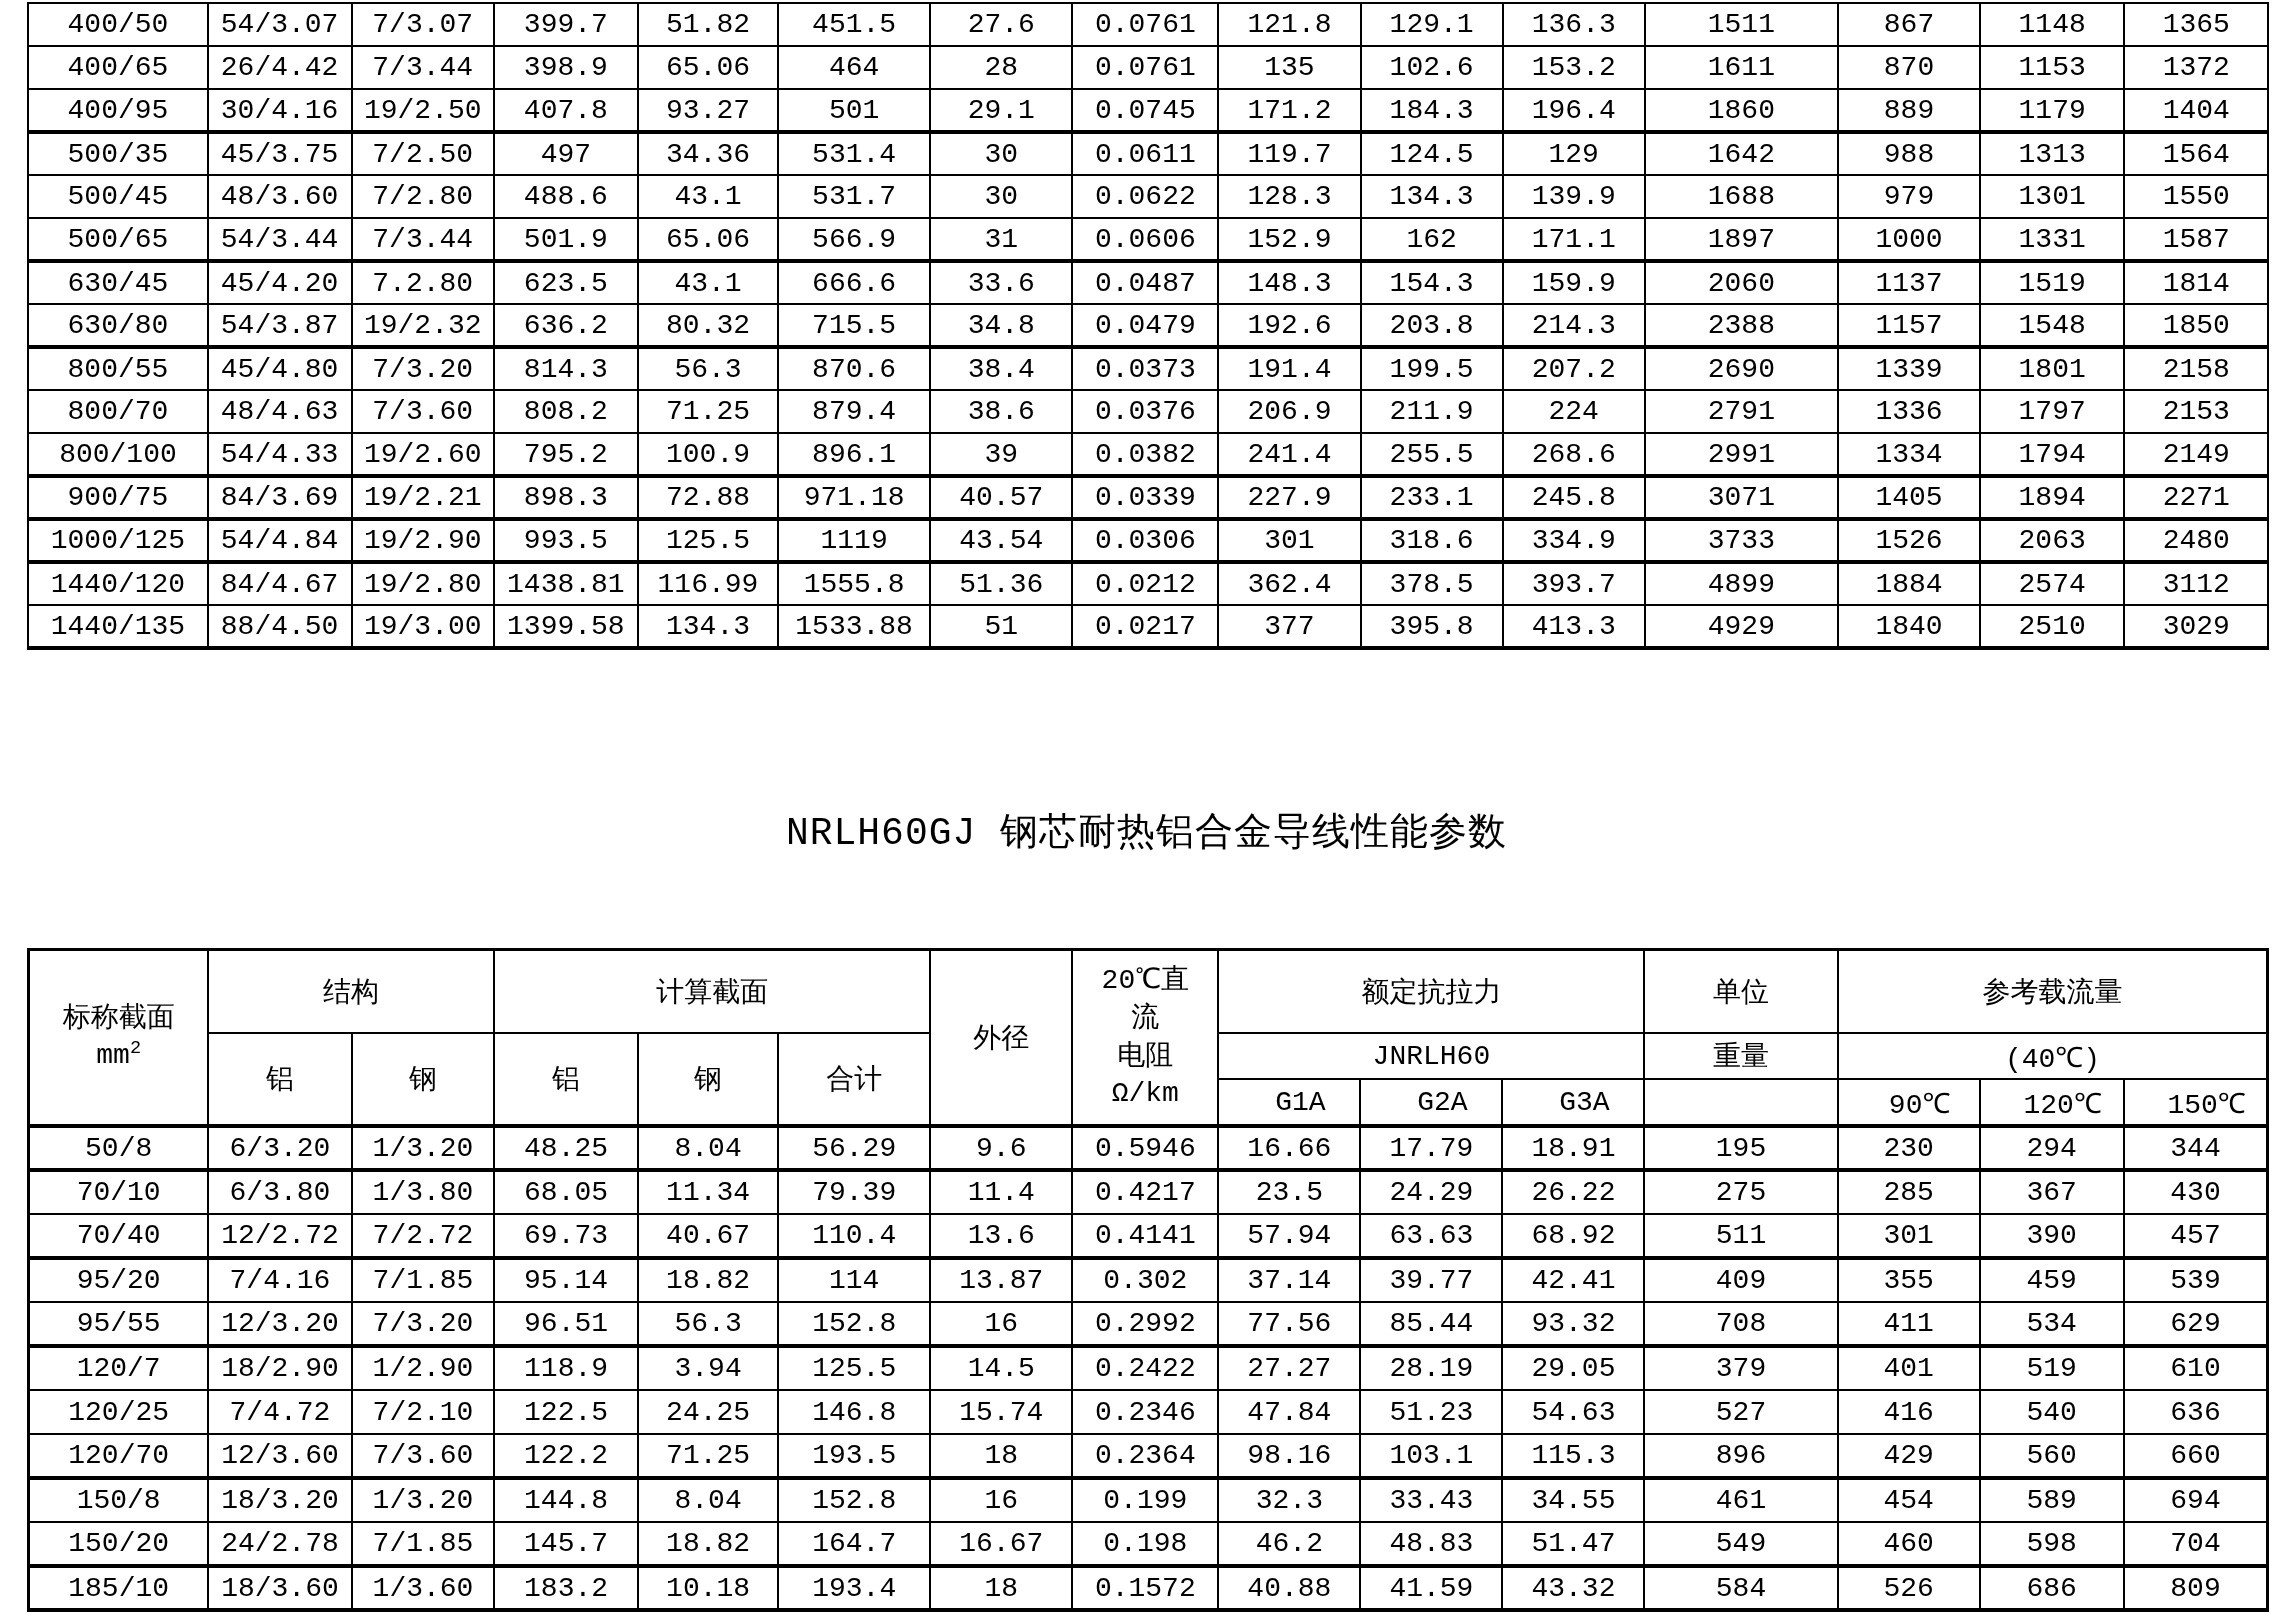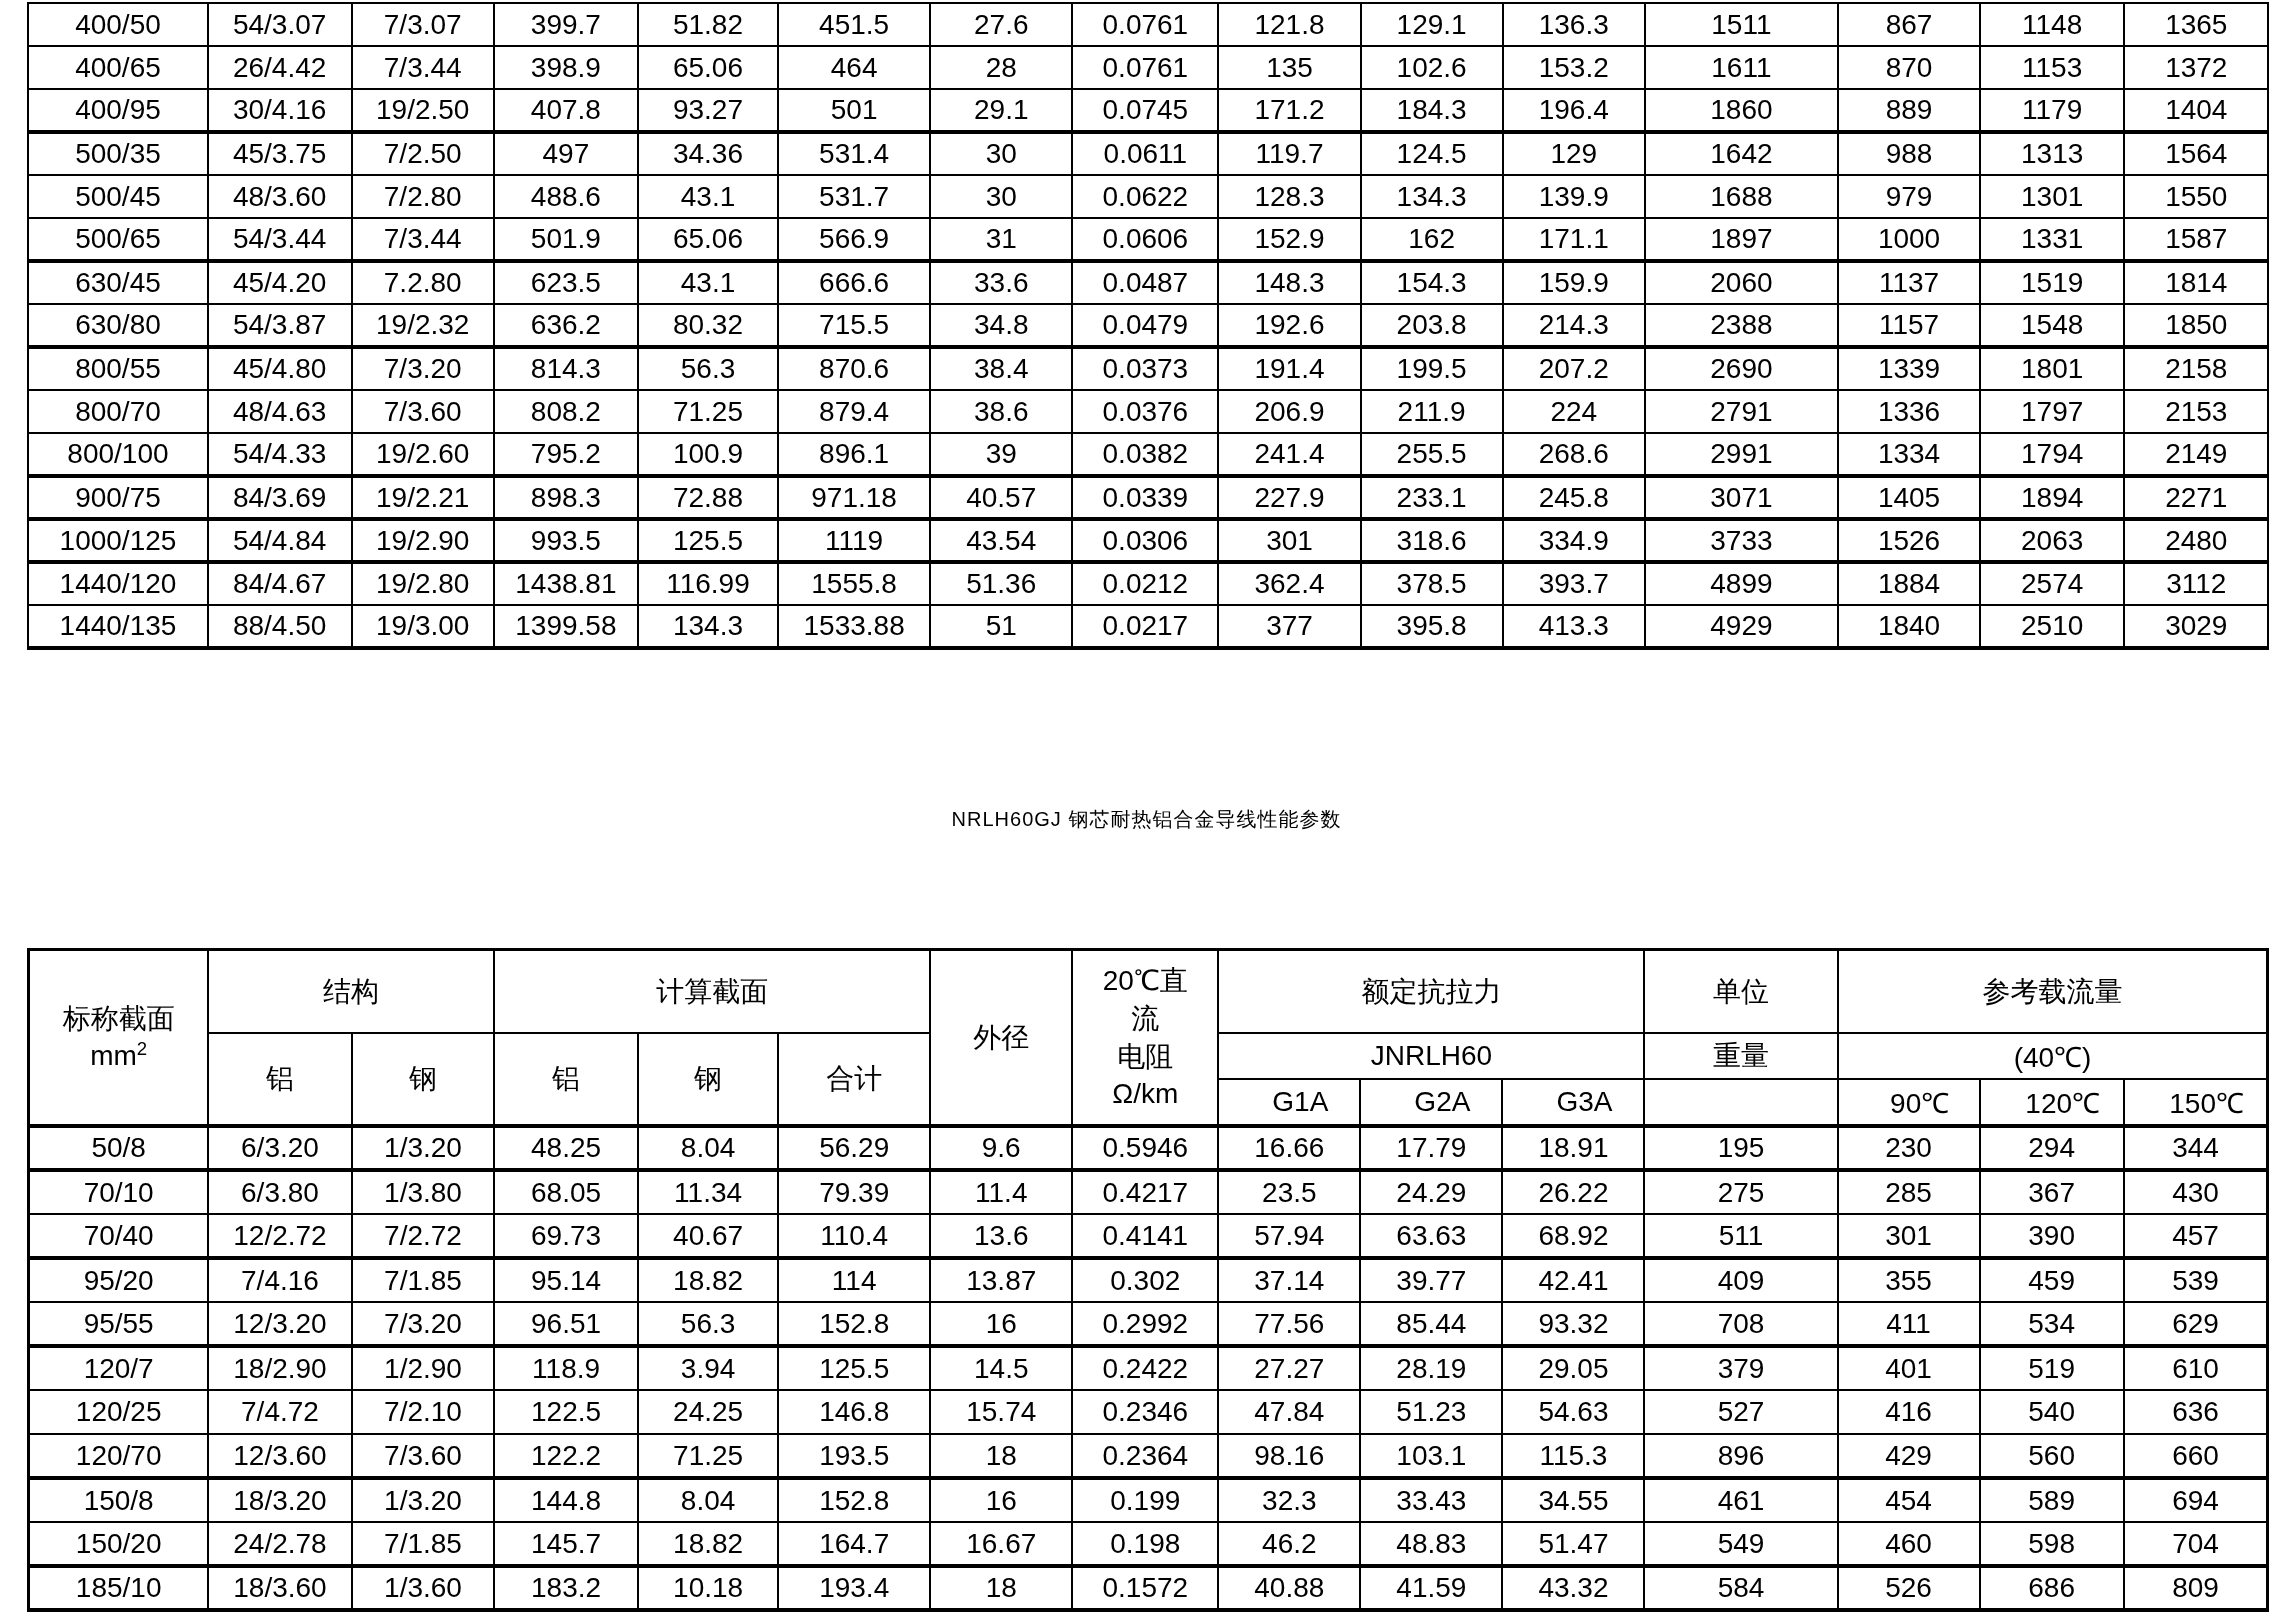--- a/index.html
+++ b/index.html
@@ -1,35 +1,35 @@
 <!DOCTYPE html>
 <html><head>
 <meta charset="utf-8">
 <style>
   html,body{margin:0;padding:0;background:#fff;}
   .page{position:relative;width:2293px;height:1621px;background:#ffffff;overflow:hidden;
-        font-family:Liberation Sans, sans-serif;color:#000;}
+        font-family:Liberation Mono, monospace;color:#000;}
   table{border-collapse:collapse;table-layout:fixed;background:#fff;}
   td,th{border:2px solid #000;padding:0 2px;text-align:center;vertical-align:middle;
         font-weight:normal;font-size:28px;overflow:hidden;white-space:nowrap;}
   .top-table{position:absolute;left:27.4px;top:2px;width:2242px;border:2.9px solid #000;}
   .top-table tr{height:43px;}
   .bottom-table{position:absolute;left:27.4px;top:948px;width:2242px;border:3.9px solid #000;}
   .bottom-table thead th{border-width:2.9px;}
   .bottom-table thead{border-bottom:4.9px solid #000;}
   .bottom-table tbody tr{height:44px;}
   tr.grp td{border-bottom-width:4.9px;}
   .hrow1 th{height:81px;}
   .hrow2 th{height:44px;}
   .hrow3 th{height:44px;padding-left:24px;}
   .line{display:block;line-height:1.35;}
   .two-line{line-height:1.3;}
   sup{font-size:18.6px;line-height:0;}
   .doc-title{position:absolute;top:806px;left:0;width:2293px;text-align:center;
-             font-size:20px;letter-spacing:1px;}
+             font-size:38px;letter-spacing:1px;}
 </style>
 </head>
 <body>
 
 <div class="page">
 
   <table class="top-table">
     <colgroup>
       <col style="width:179px">
         <col style="width:144px">

